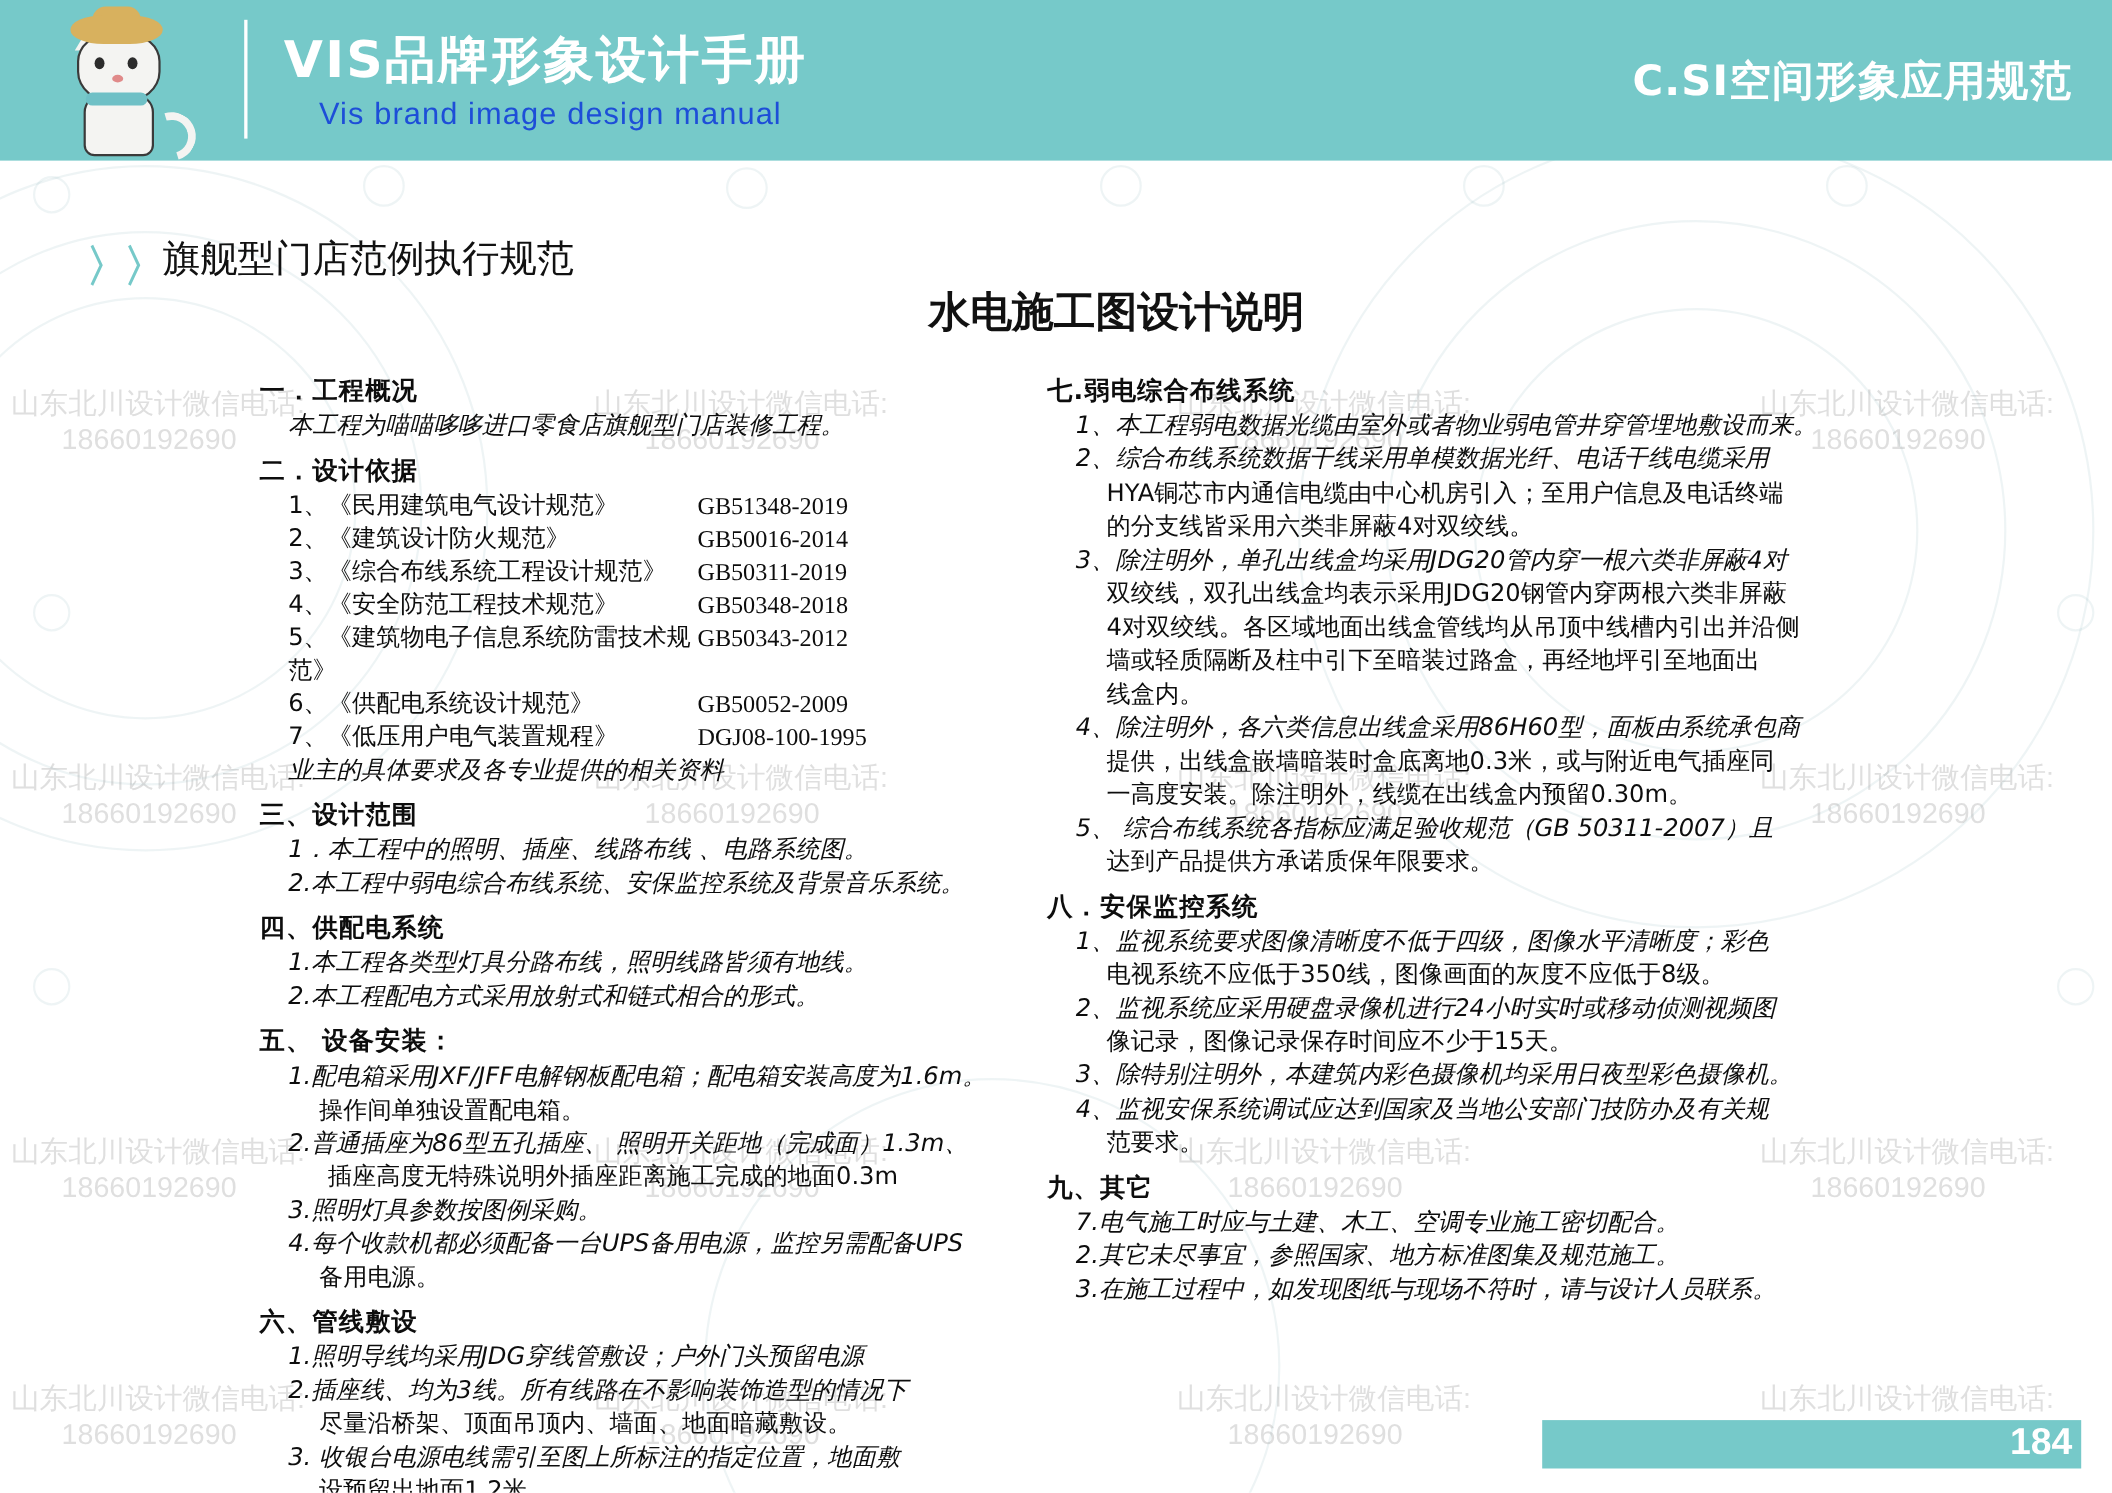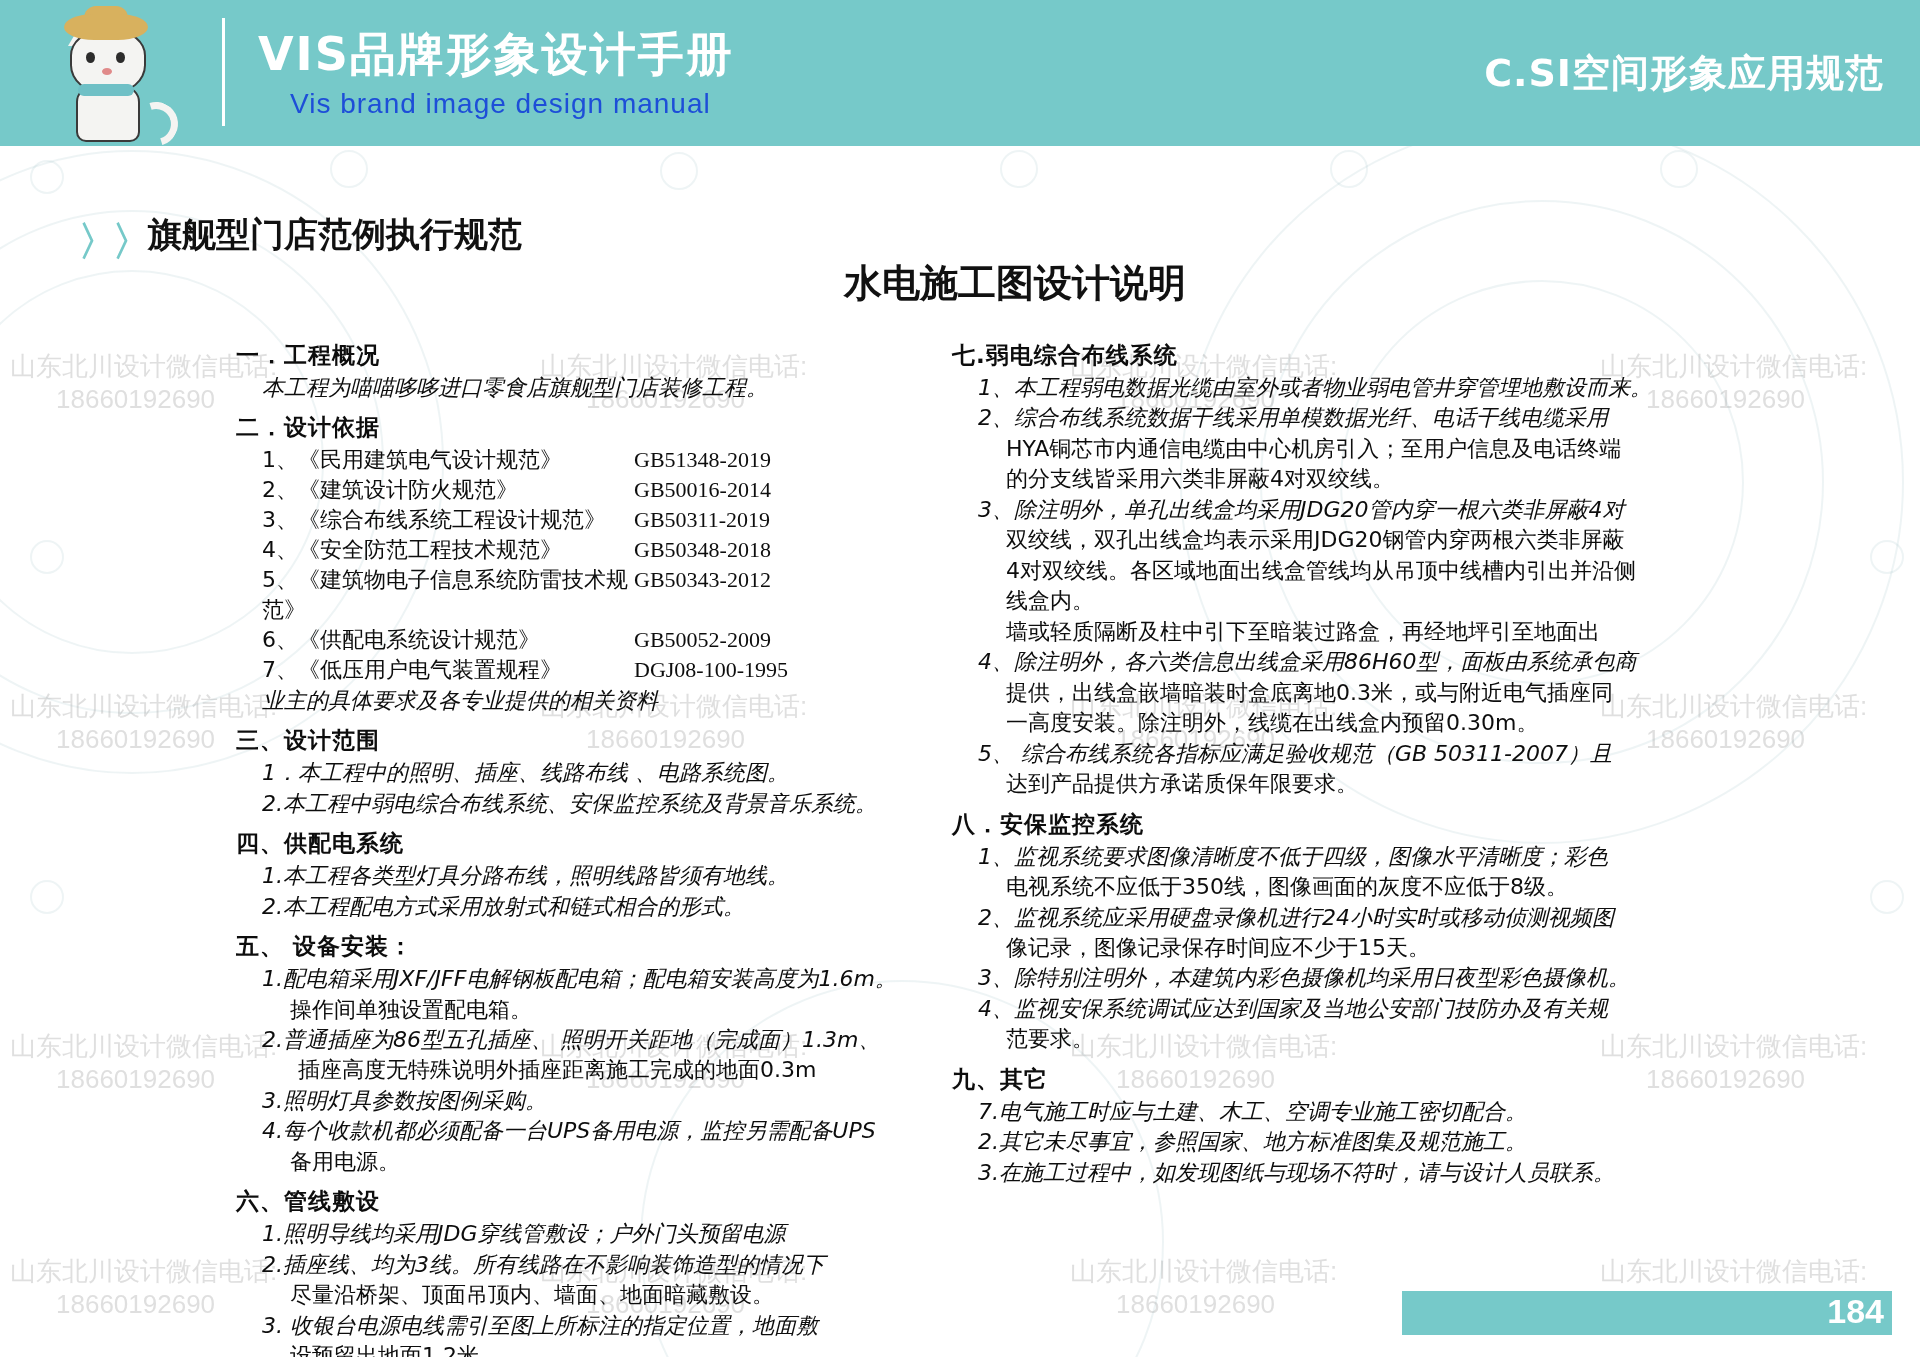--- a/index.html
+++ b/index.html
@@ -98,21 +98,21 @@
   }
 
   
   .chev{
     position:absolute;left:78px;top:214px;
     color:#76c9c9;font-size:40px;font-weight:bold;letter-spacing:-6px;
     z-index:20;
   }
   .sec-title{
     position:absolute;left:148px;top:212px;
-    font-size:34px;font-weight:bold;color:#111;
+    font-size:34px;font-weight:normal;color:#111;
     font-family:"DejaVu Sans",sans-serif;
     z-index:20;
   }
   .doc-title{
     position:absolute;left:0;top:258px;width:1920px;
     text-align:center;
     font-size:38px;font-weight:bold;color:#111;
     font-family:"DejaVu Sans",sans-serif;
     z-index:20;
     padding-left:110px;box-sizing:border-box;
@@ -350,22 +350,22 @@
     </div>
   <div class="col col-right" id="col-right">
       <div class="h2">七.弱电综合布线系统</div>
       <div class="p i1">1、本工程弱电数据光缆由室外或者物业弱电管井穿管埋地敷设而来。</div>
       <div class="p i1">2、综合布线系统数据干线采用单模数据光纤、电话干线电缆采用</div>
       <div class="p i2">HYA铜芯市内通信电缆由中心机房引入；至用户信息及电话终端</div>
       <div class="p i2">的分支线皆采用六类非屏蔽4对双绞线。</div>
       <div class="p i1">3、除注明外，单孔出线盒均采用JDG20管内穿一根六类非屏蔽4对</div>
       <div class="p i2">双绞线，双孔出线盒均表示采用JDG20钢管内穿两根六类非屏蔽</div>
       <div class="p i2">4对双绞线。各区域地面出线盒管线均从吊顶中线槽内引出并沿侧</div>
+      <div class="p i2">墙或轻质隔断及柱中引下至暗装过路盒，再经地坪引至地面出</div>
       <div class="p i2">线盒内。</div>
-      <div class="p i2">墙或轻质隔断及柱中引下至暗装过路盒，再经地坪引至地面出</div>
       <div class="p i1">4、除注明外，各六类信息出线盒采用86H60型，面板由系统承包商</div>
       <div class="p i2">提供，出线盒嵌墙暗装时盒底离地0.3米，或与附近电气插座同</div>
       <div class="p i2">一高度安装。除注明外，线缆在出线盒内预留0.30m。</div>
       <div class="p i1">5、 综合布线系统各指标应满足验收规范（GB 50311-2007）且</div>
       <div class="p i2">达到产品提供方承诺质保年限要求。</div>
       <div class="h2">八．安保监控系统</div>
       <div class="p i1">1、监视系统要求图像清晰度不低于四级，图像水平清晰度；彩色</div>
       <div class="p i2">电视系统不应低于350线，图像画面的灰度不应低于8级。</div>
       <div class="p i1">2、监视系统应采用硬盘录像机进行24小时实时或移动侦测视频图</div>
       <div class="p i2">像记录，图像记录保存时间应不少于15天。</div>

